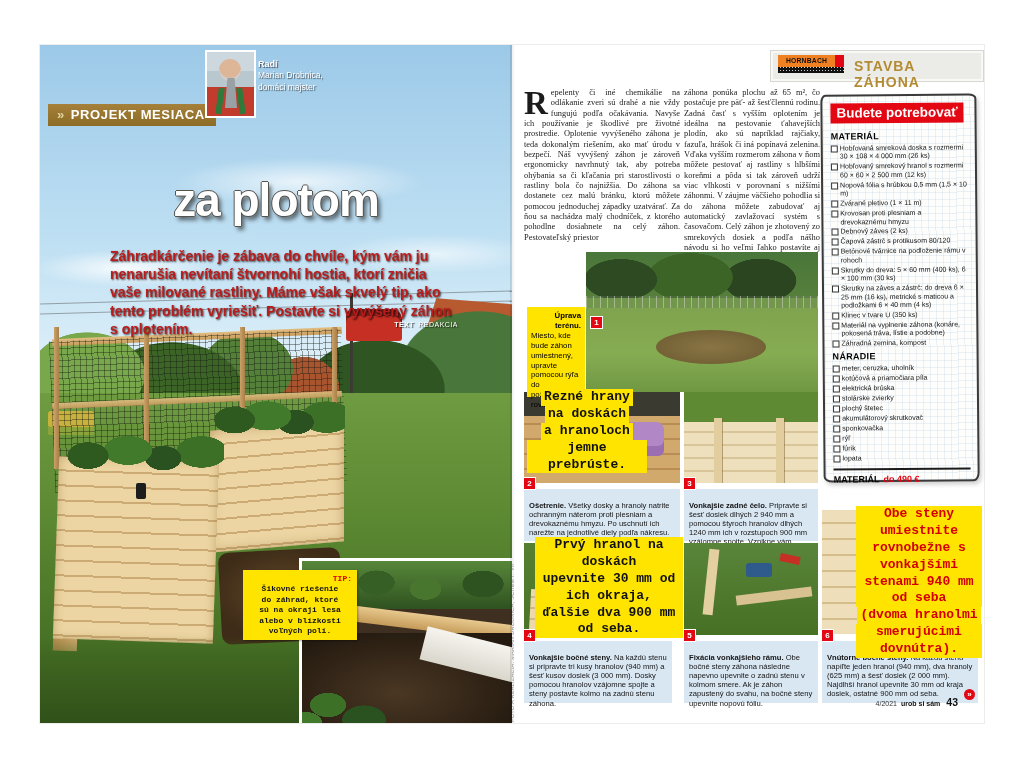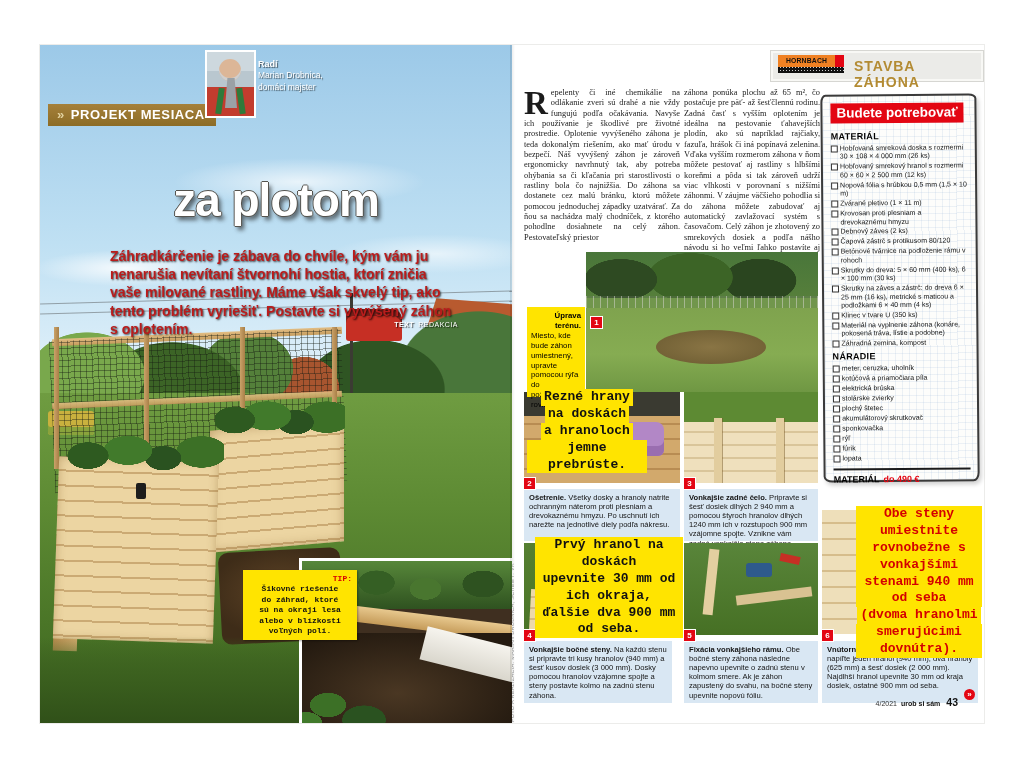--- a/index.html
+++ b/index.html
@@ -138,21 +138,21 @@
   .shop-title{background:#e30613;color:#fff;font-weight:bold;font-size:13.5px;padding:2px 6px 3px;
               display:inline-block;margin-bottom:5px;}
   .shop h4{margin:3px 0 3px;font-size:9px;letter-spacing:.3px;}
   .shop ul{margin:0;padding:0;list-style:none;font-size:7px;line-height:1.2;color:#141414;}
   .shop li{position:relative;padding-left:9px;margin-bottom:1.6px;}
   .cb{position:absolute;left:0;top:1px;width:5px;height:5px;border:1px solid #333;background:#fff;}
   .costs{border-top:2px solid #1c1c1c;margin-top:6px;padding-top:4px;font-size:9px;font-weight:bold;}
   .costs .val{color:#e30613;margin-left:4px;}
   
   .photo{overflow:hidden;background:#6f9c41;}
-  .cap{background:#d9e7f3;font-size:7.6px;line-height:1.2;color:#141414;padding:4px 5px;box-sizing:border-box;}
+  .cap{background:#d9e7f3;font-size:7.6px;line-height:1.2;color:#141414;padding:12px 5px;box-sizing:border-box;}
   .cap b{font-weight:bold;}
   .cap1{left:15px;top:262px;width:58px;height:90px;background:#ffe400;font-size:7.8px;line-height:1.25;
         padding:4px 4px;box-sizing:border-box;z-index:4;}
   .cap1 b{display:block;margin-bottom:1px;text-align:right;}
   .badge{width:11px;height:11px;background:#e30613;color:#fff;font-size:8px;font-weight:bold;
          text-align:center;line-height:11px;z-index:6;box-shadow:0 0 0 1px #fff;}
   .ytip{z-index:8;font-family:"Liberation Mono",monospace;font-size:13px;font-weight:bold;line-height:1.3;
         text-align:center;color:#111;}
   .ytip span{background:#ffe400;padding:0 3px;display:inline-block;margin-bottom:0;}
   .ytip.red{color:#d40000;}

